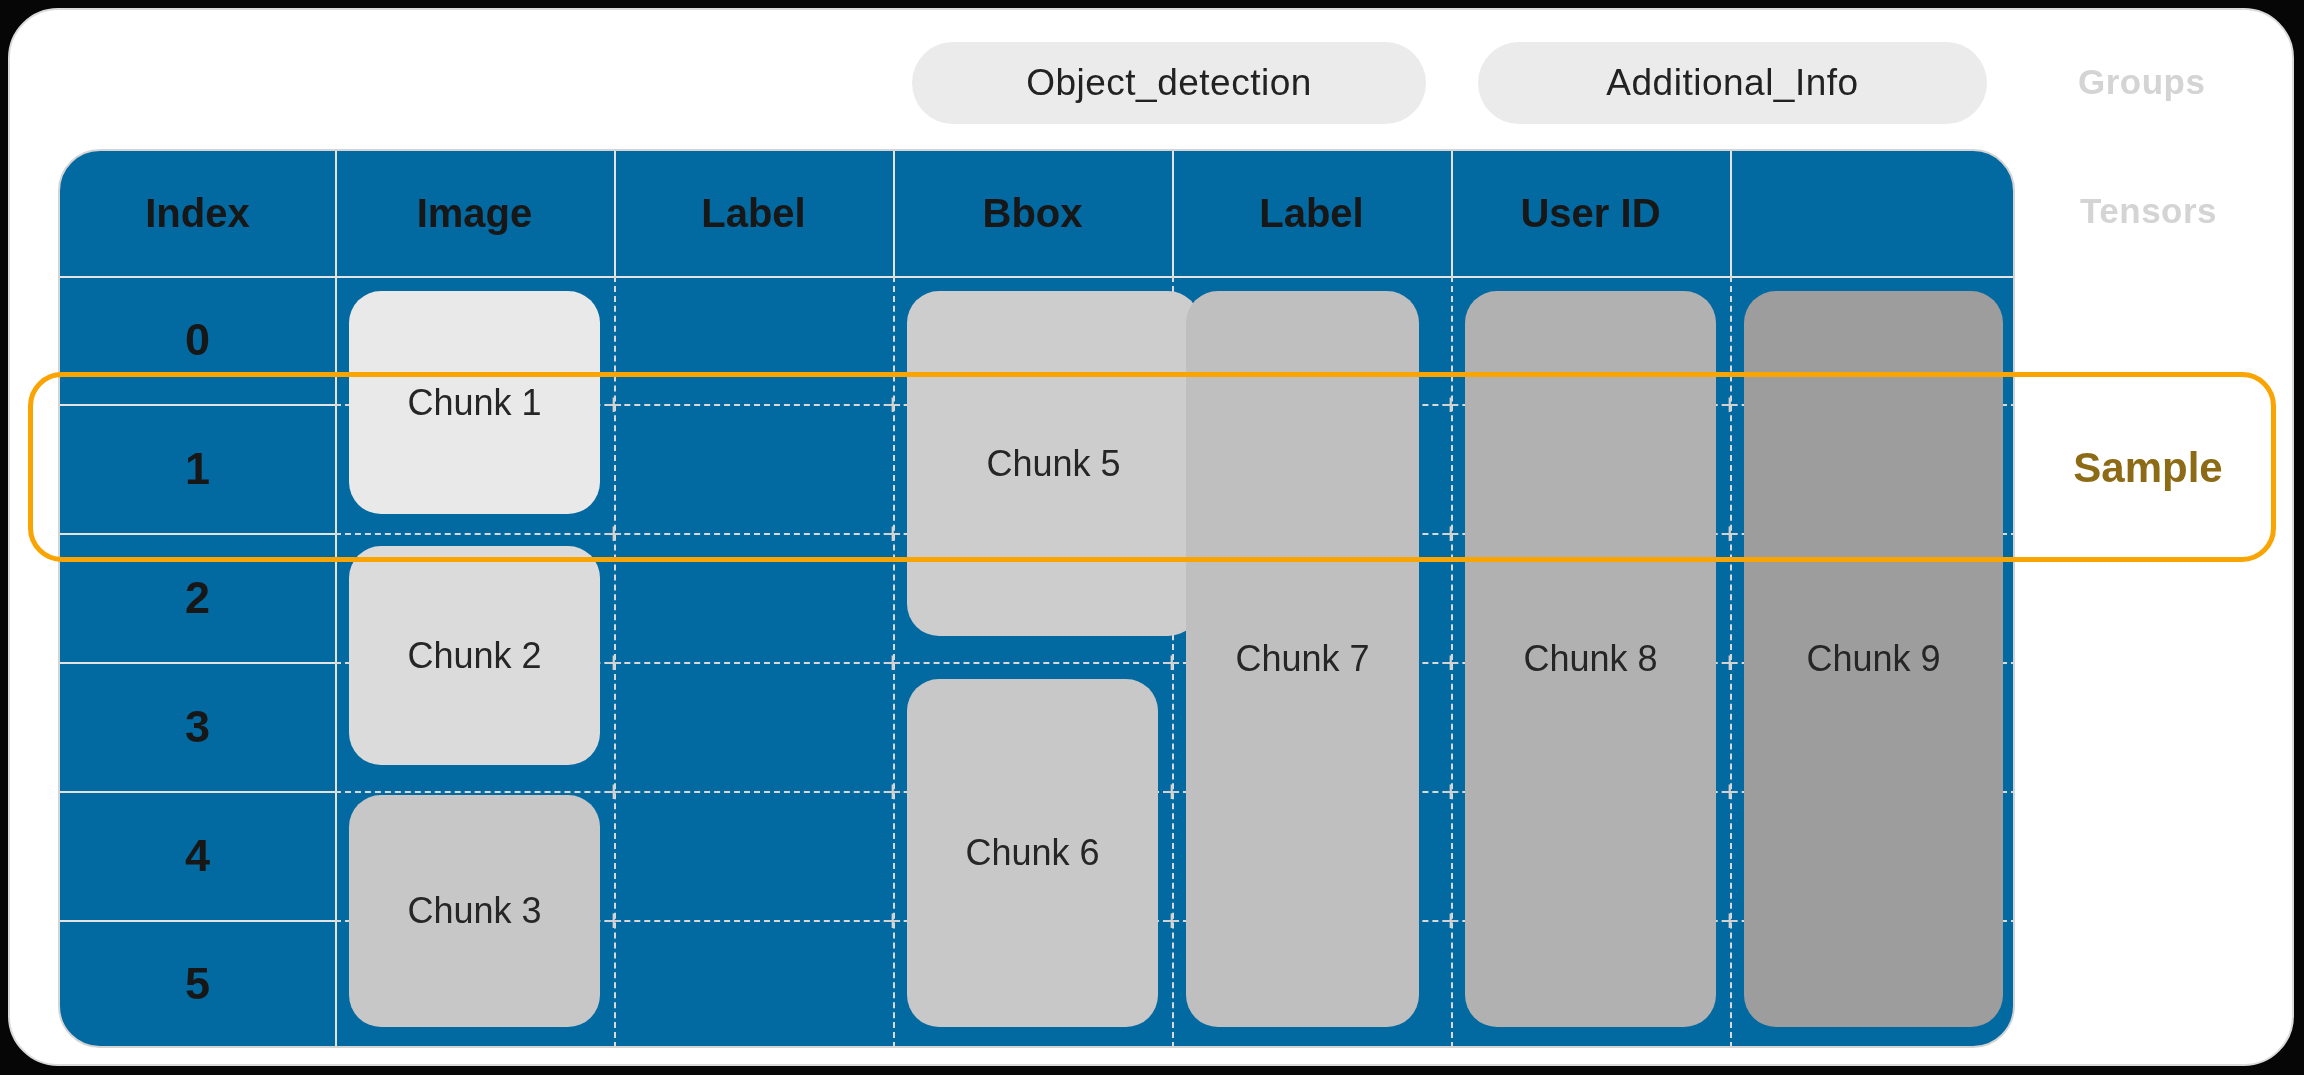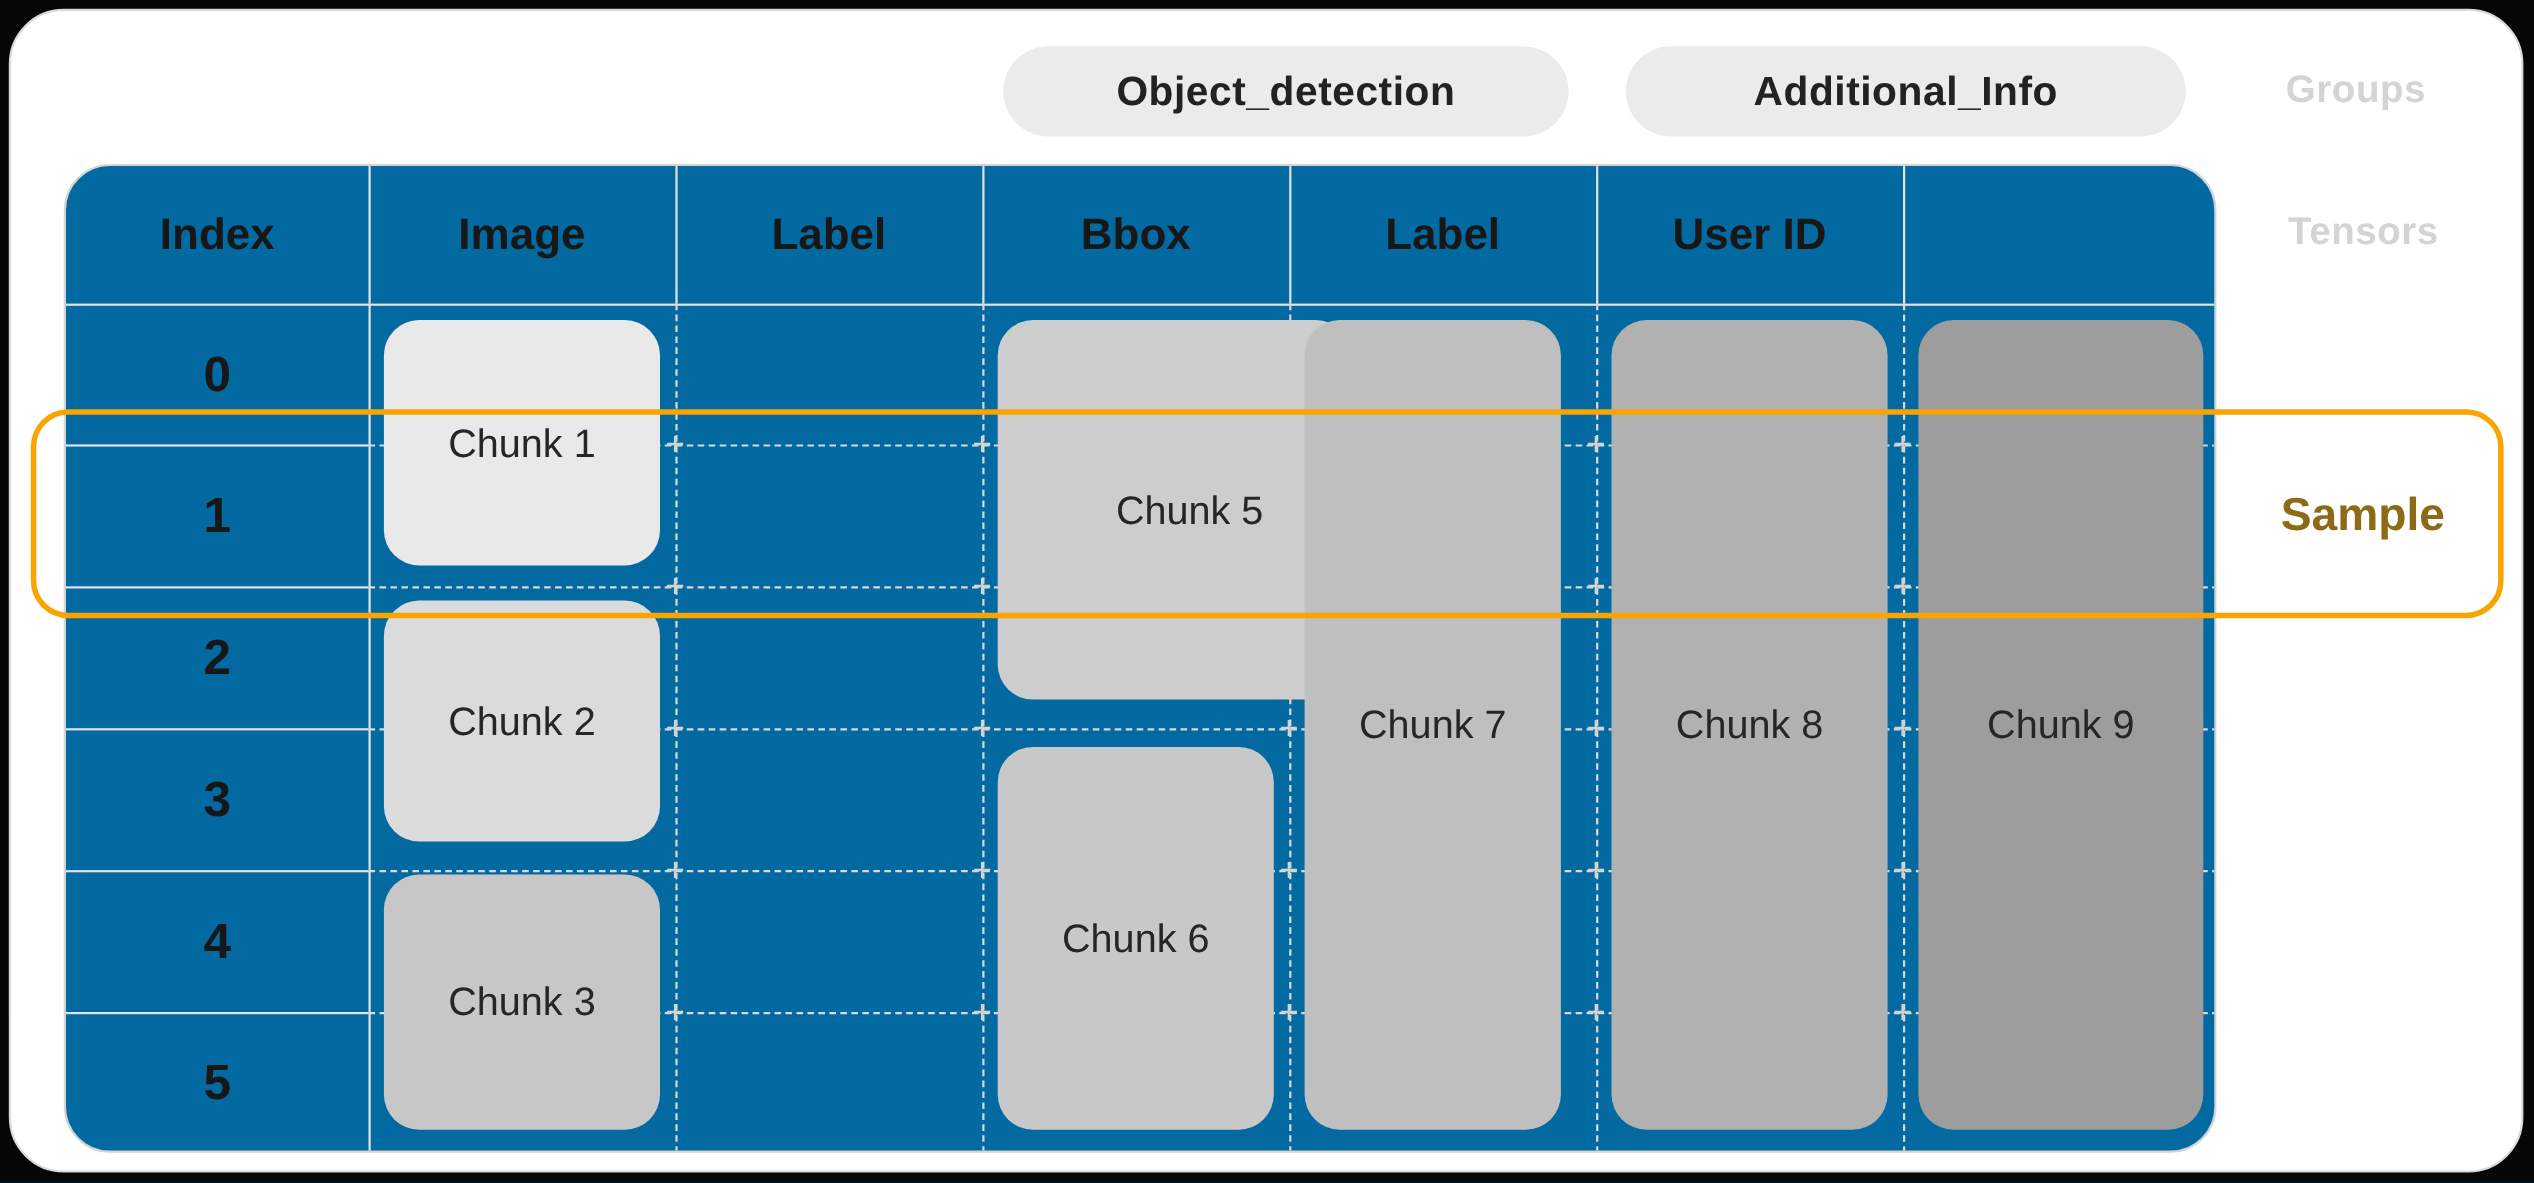--- a/index.html
+++ b/index.html
@@ -4,21 +4,21 @@
 <style>
   html,body{margin:0;padding:0;background:#060606;}
   .stage{position:relative;width:2304px;height:1075px;background:#060606;overflow:hidden;
          font-family:"Liberation Sans", sans-serif;}
   .card{position:absolute;left:8px;top:8px;width:2286px;height:1058px;background:#ffffff;
         border:2px solid #dadada;border-radius:50px;box-sizing:border-box;}
 
   
   .pill{position:absolute;top:32px;height:82px;background:#ebebeb;border-radius:41px;
         display:flex;align-items:center;justify-content:center;
-        font-weight:700;font-size:37px;color:#222222;letter-spacing:0.5px;}
+        font-weight:400;font-size:37px;color:#222222;letter-spacing:0.5px;}
   .pill-1{left:902px;width:514px;}
   .pill-2{left:1468px;width:509px;}
   .caption{position:absolute;font-weight:700;color:#d4d4d4;letter-spacing:0.5px;}
   .groups-caption{left:2068px;top:52px;font-size:35px;}
   .tensors-caption{left:2070px;top:181px;font-size:35px;}
 
   
   .table{position:absolute;left:48px;top:139px;width:1957px;height:899px;box-sizing:border-box;
          border:2px solid #d4d4d4;border-radius:42px;background:#0369a1;overflow:hidden;}
   .hcell{position:absolute;top:0;height:125px;display:flex;align-items:center;justify-content:center;
@@ -90,21 +90,21 @@
       <div class="icell" style="top:125px;height:128px">0</div>
       <div class="icell" style="top:253px;height:129px">1</div>
       <div class="icell" style="top:382px;height:129px">2</div>
       <div class="icell" style="top:511px;height:129px">3</div>
       <div class="icell" style="top:640px;height:129px">4</div>
       <div class="icell" style="top:769px;height:128px">5</div>
 
       <div class="chunk" style="left: 289px; top: 140px; width: 251px; height: 223px; background: rgb(233, 233, 233);">Chunk 1</div>
       <div class="chunk" style="left: 289px; top: 395px; width: 251px; height: 219px; background: rgb(219, 219, 219);">Chunk 2</div>
       <div class="chunk" style="left: 289px; top: 644px; width: 251px; height: 232px; background: rgb(199, 199, 199);">Chunk 3</div>
-      <div class="chunk" style="left: 847px; top: 140px; width: 293px; height: 345px; background: rgb(205, 205, 205); padding-left: 28px;">Chunk 5</div>
+      <div class="chunk" style="left: 847px; top: 140px; width: 293px; height: 345px; background: rgb(205, 205, 205);">Chunk 5</div>
       <div class="chunk" style="left: 847px; top: 528px; width: 251px; height: 348px; background: rgb(200, 200, 200);">Chunk 6</div>
       <div class="chunk" style="left: 1126px; top: 140px; width: 233px; height: 736px; background: rgb(191, 191, 191);">Chunk 7</div>
       <div class="chunk" style="left: 1405px; top: 140px; width: 251px; height: 736px; background: rgb(177, 177, 177);">Chunk 8</div>
       <div class="chunk" style="left: 1684px; top: 140px; width: 259px; height: 736px; background: rgb(157, 157, 157);">Chunk 9</div>
     <span class="plus" style="left: 545px; top: 239px;">+</span>
         <span class="plus" style="left: 545px; top: 368px;">+</span>
         <span class="plus" style="left: 545px; top: 497px;">+</span>
         <span class="plus" style="left: 545px; top: 626px;">+</span>
         <span class="plus" style="left: 545px; top: 755px;">+</span>
         <span class="plus" style="left: 824px; top: 239px;">+</span>

